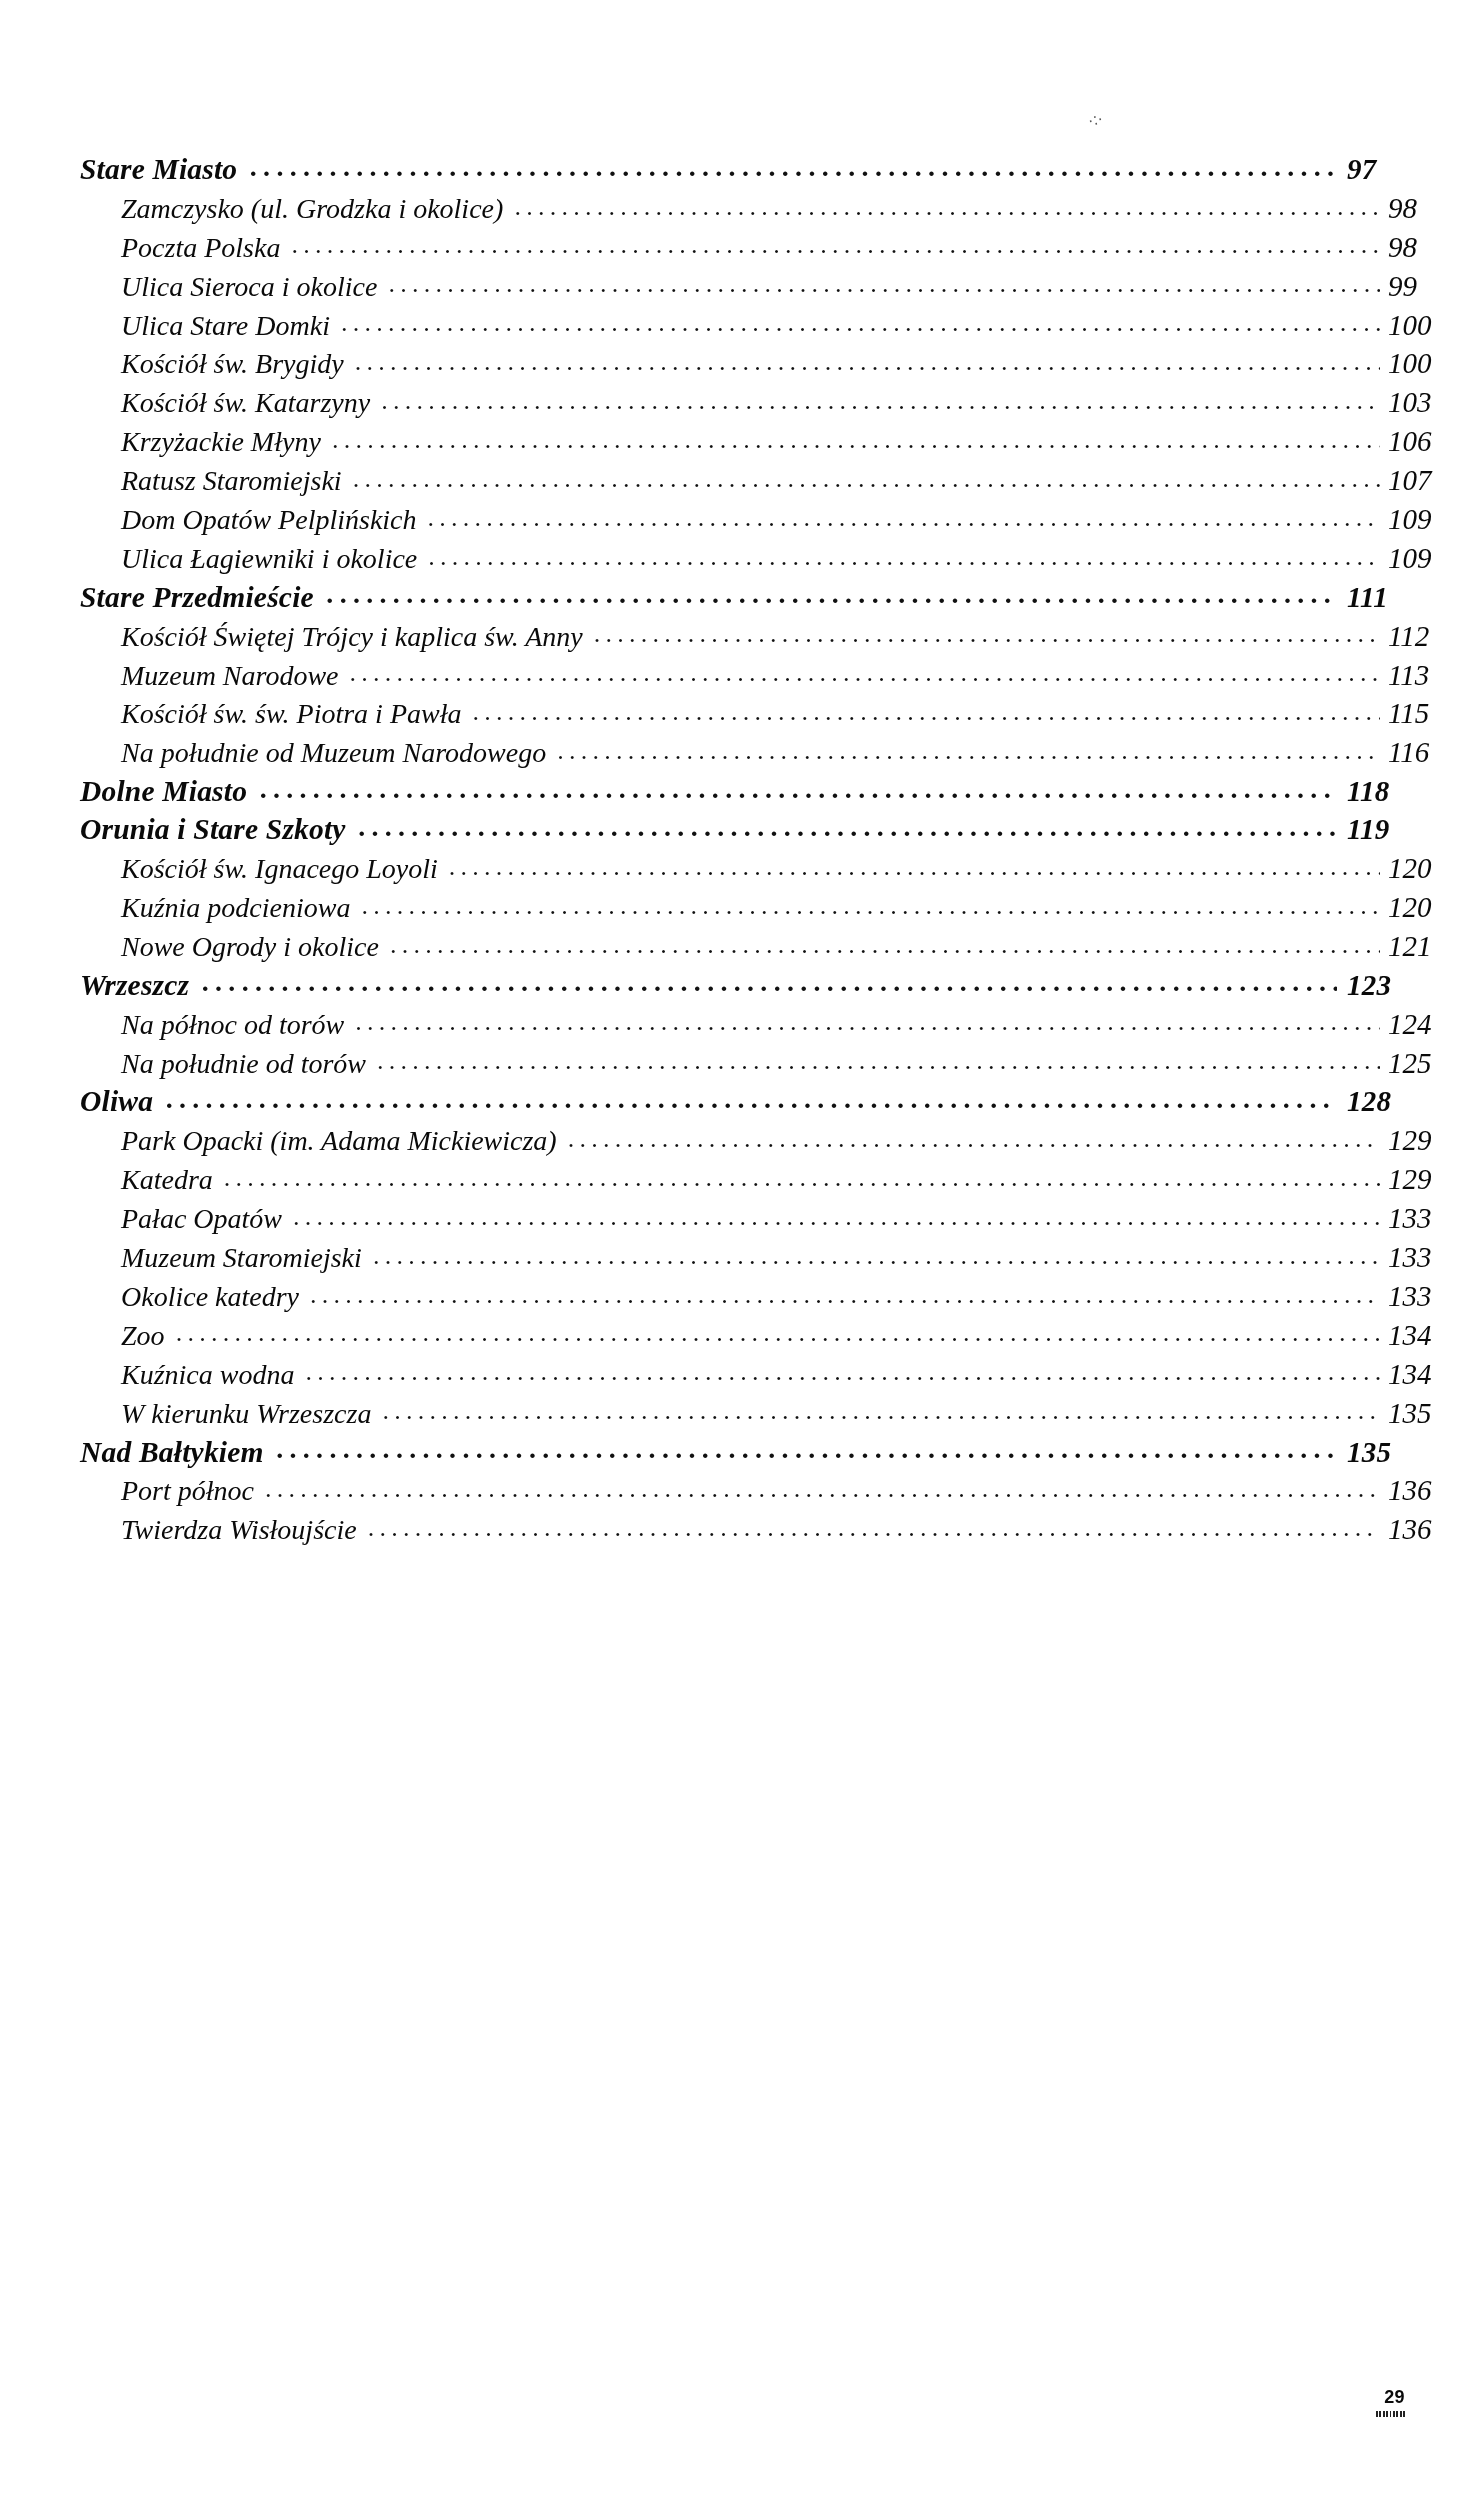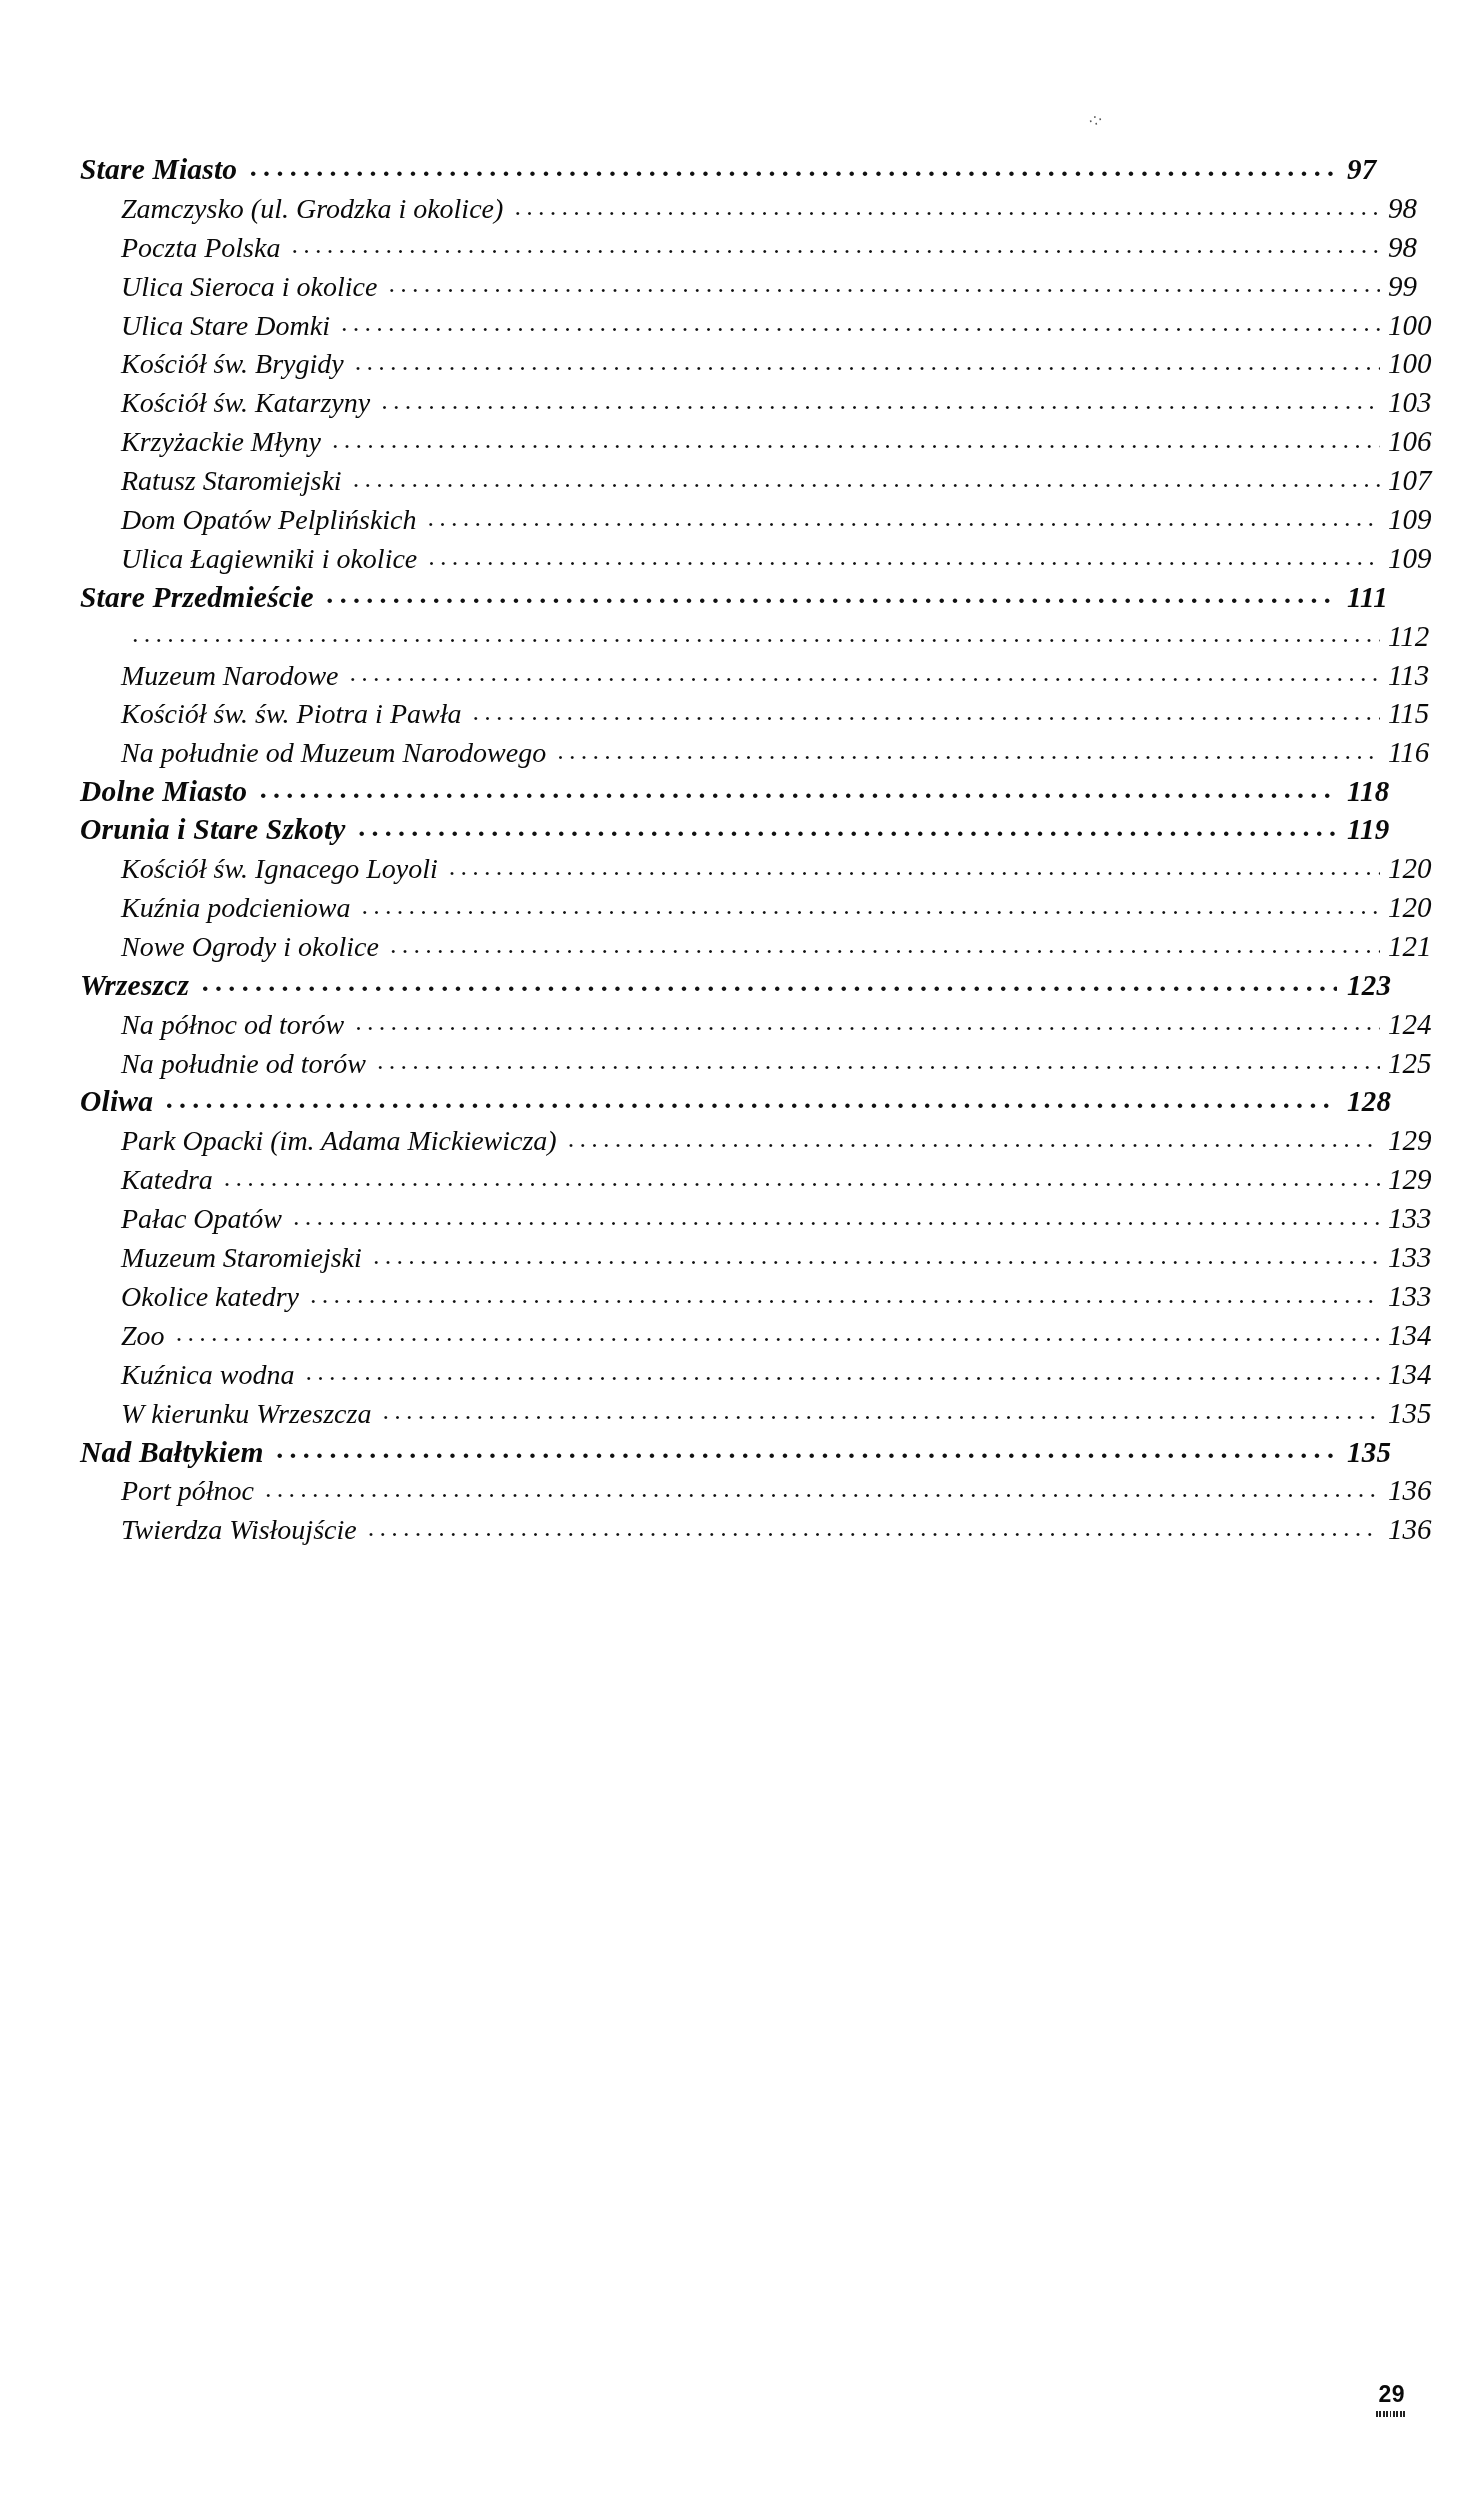--- a/index.html
+++ b/index.html
@@ -99,21 +99,21 @@
 
   
   .folio {
     position: absolute;
     right: 68px;
     bottom: 95px;
     text-align: right;
   }
   .folio-num {
     font-family: "Liberation Sans", sans-serif;
-    font-size: 23px;
+    font-size: 18px;
     font-weight: bold;
     color: #0a0a0a;
     letter-spacing: 0.4px;
   }
   .folio-rule {
     margin-top: 3.4px;
     width: 29px;
     height: 5.9px;
     margin-left: auto;
     background:
@@ -194,20 +194,21 @@
         <span class="title">Ulica Łagiewniki i okolice</span>
         <span class="leader">........................................................................................................................</span>
         <span class="pageno">109</span>
       </div>
       <div class="toc-row lvl1">
         <span class="title">Stare Przedmieście</span>
         <span class="leader">........................................................................................................................</span>
         <span class="pageno">111</span>
       </div>
       <div class="toc-row lvl2">
+        <span class="title">Kościół Świętej Trójcy i kaplica św. Anny</span>
         <span class="leader">........................................................................................................................</span>
         <span class="pageno">112</span>
       </div>
       <div class="toc-row lvl2">
         <span class="title">Muzeum Narodowe</span>
         <span class="leader">........................................................................................................................</span>
         <span class="pageno">113</span>
       </div>
       <div class="toc-row lvl2">
         <span class="title">Kościół św. św. Piotra i Pawła</span>

